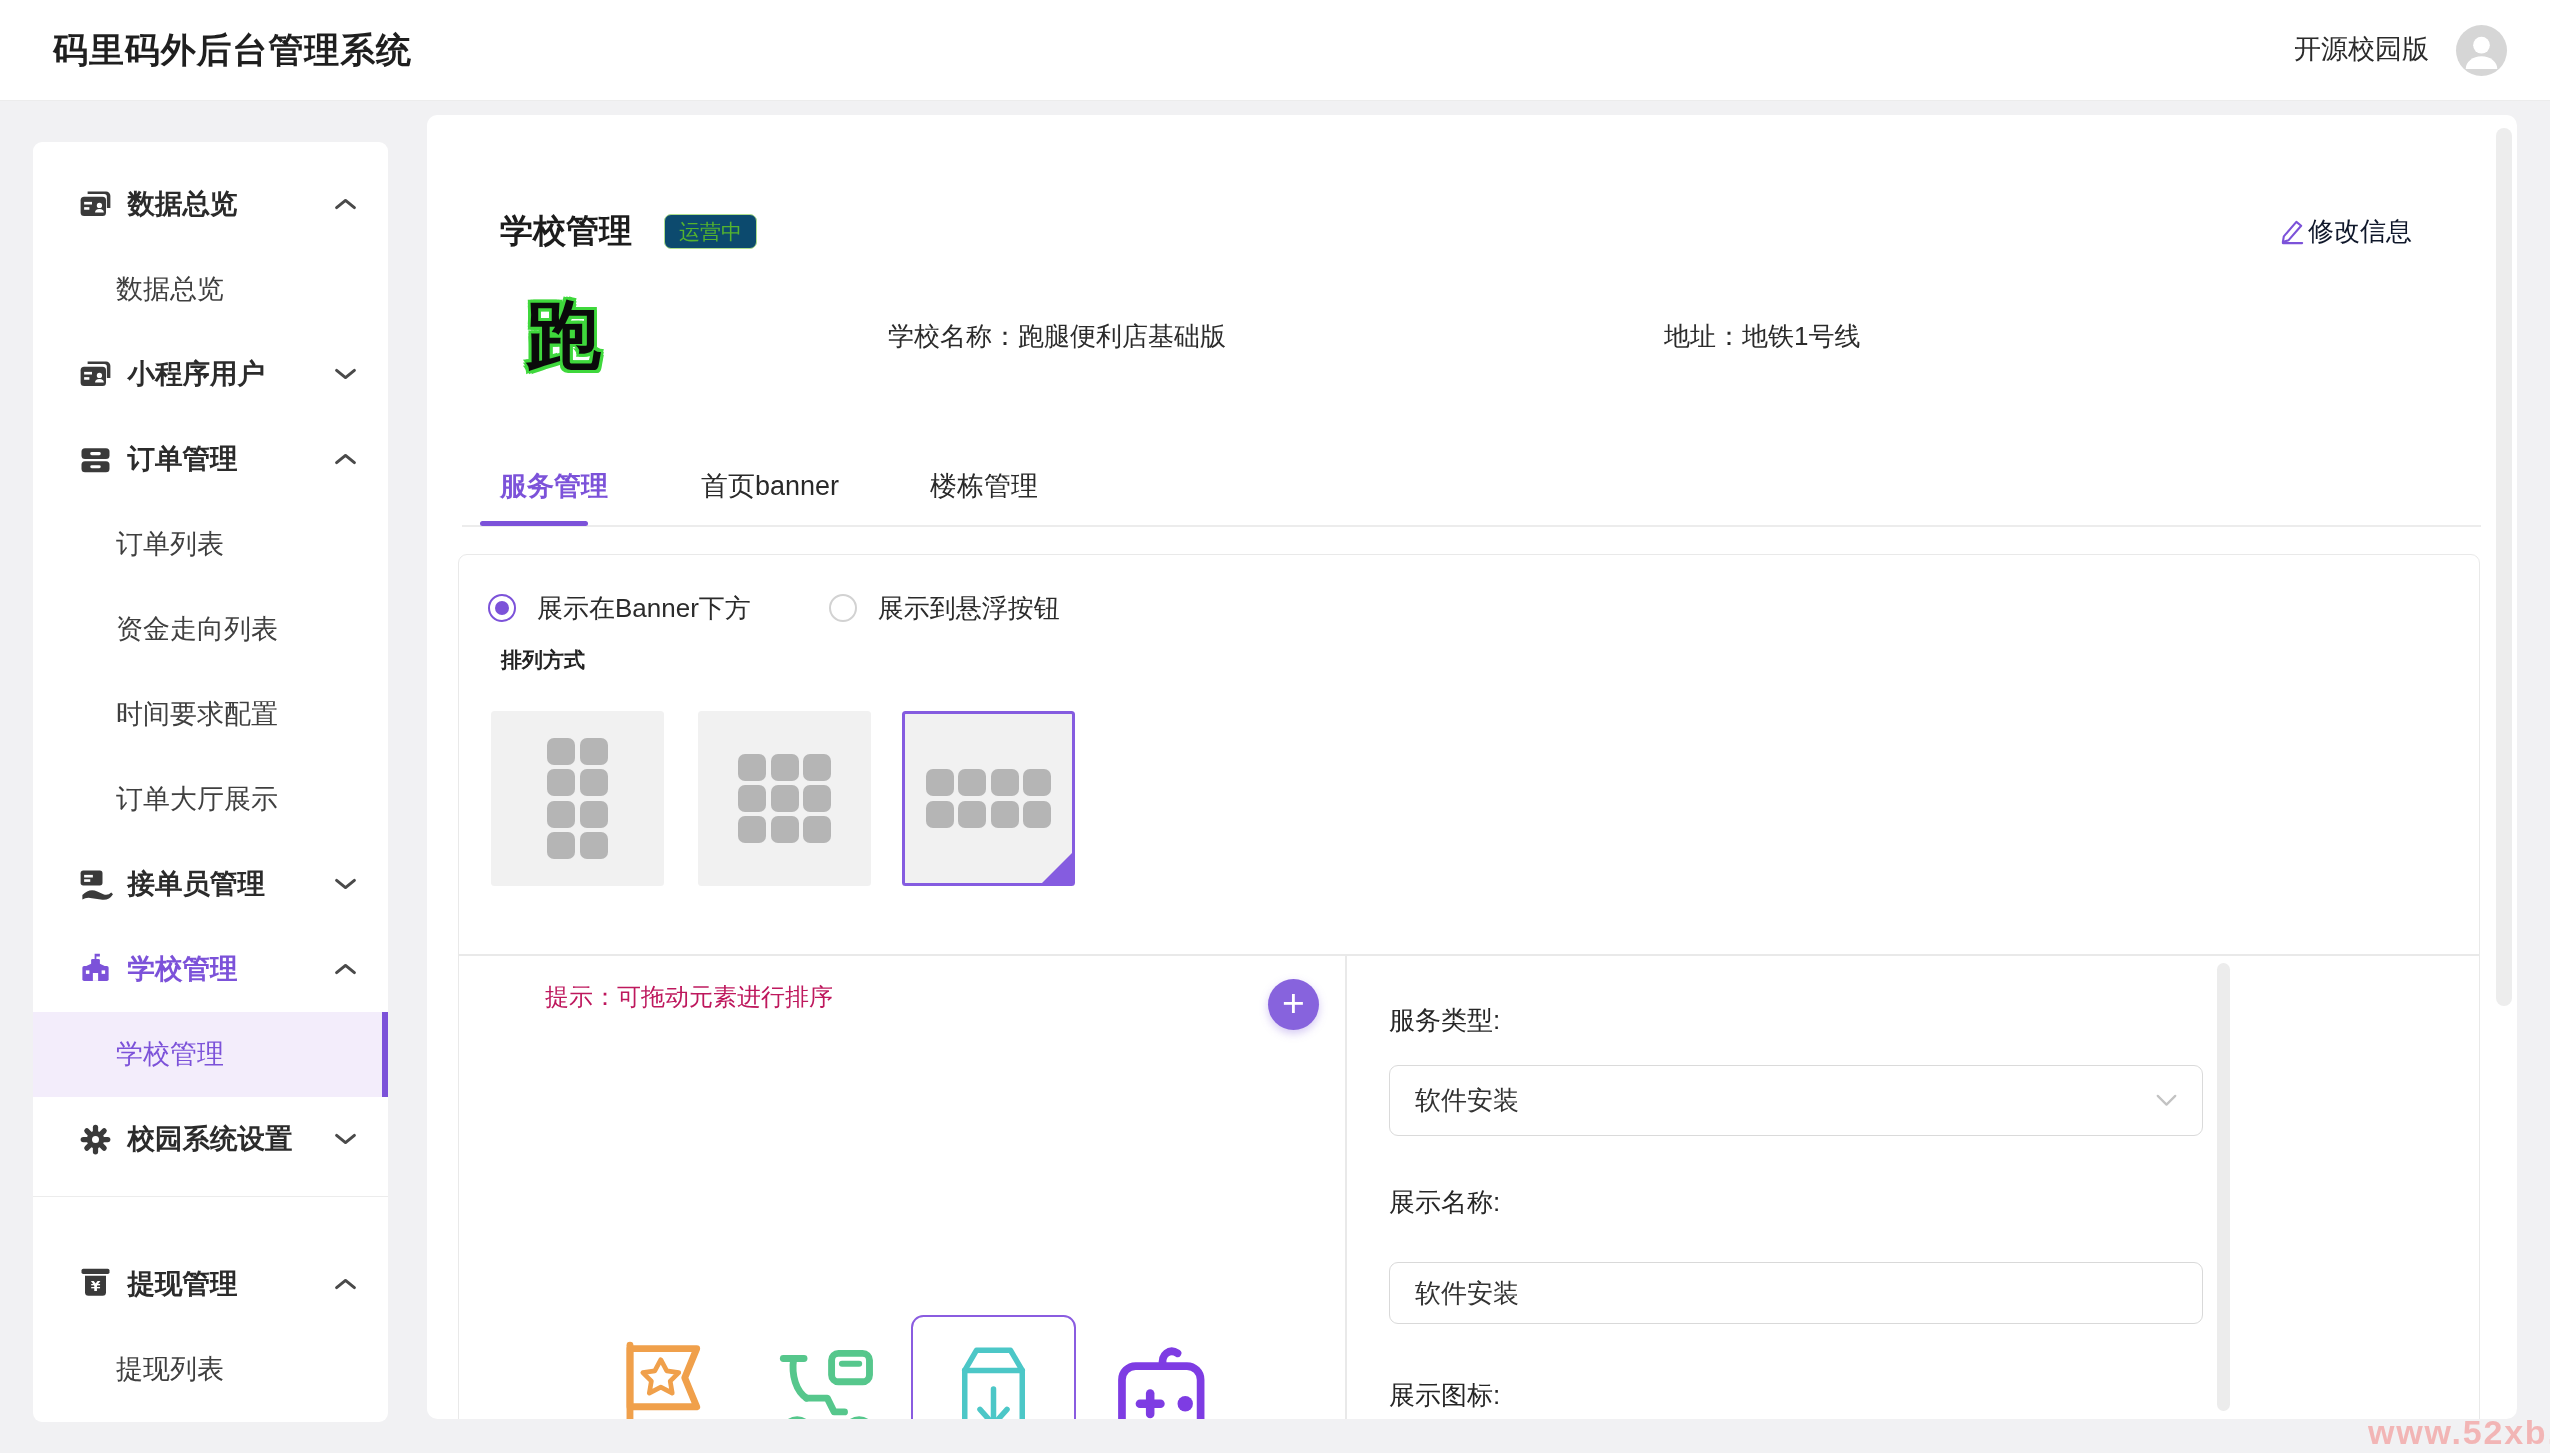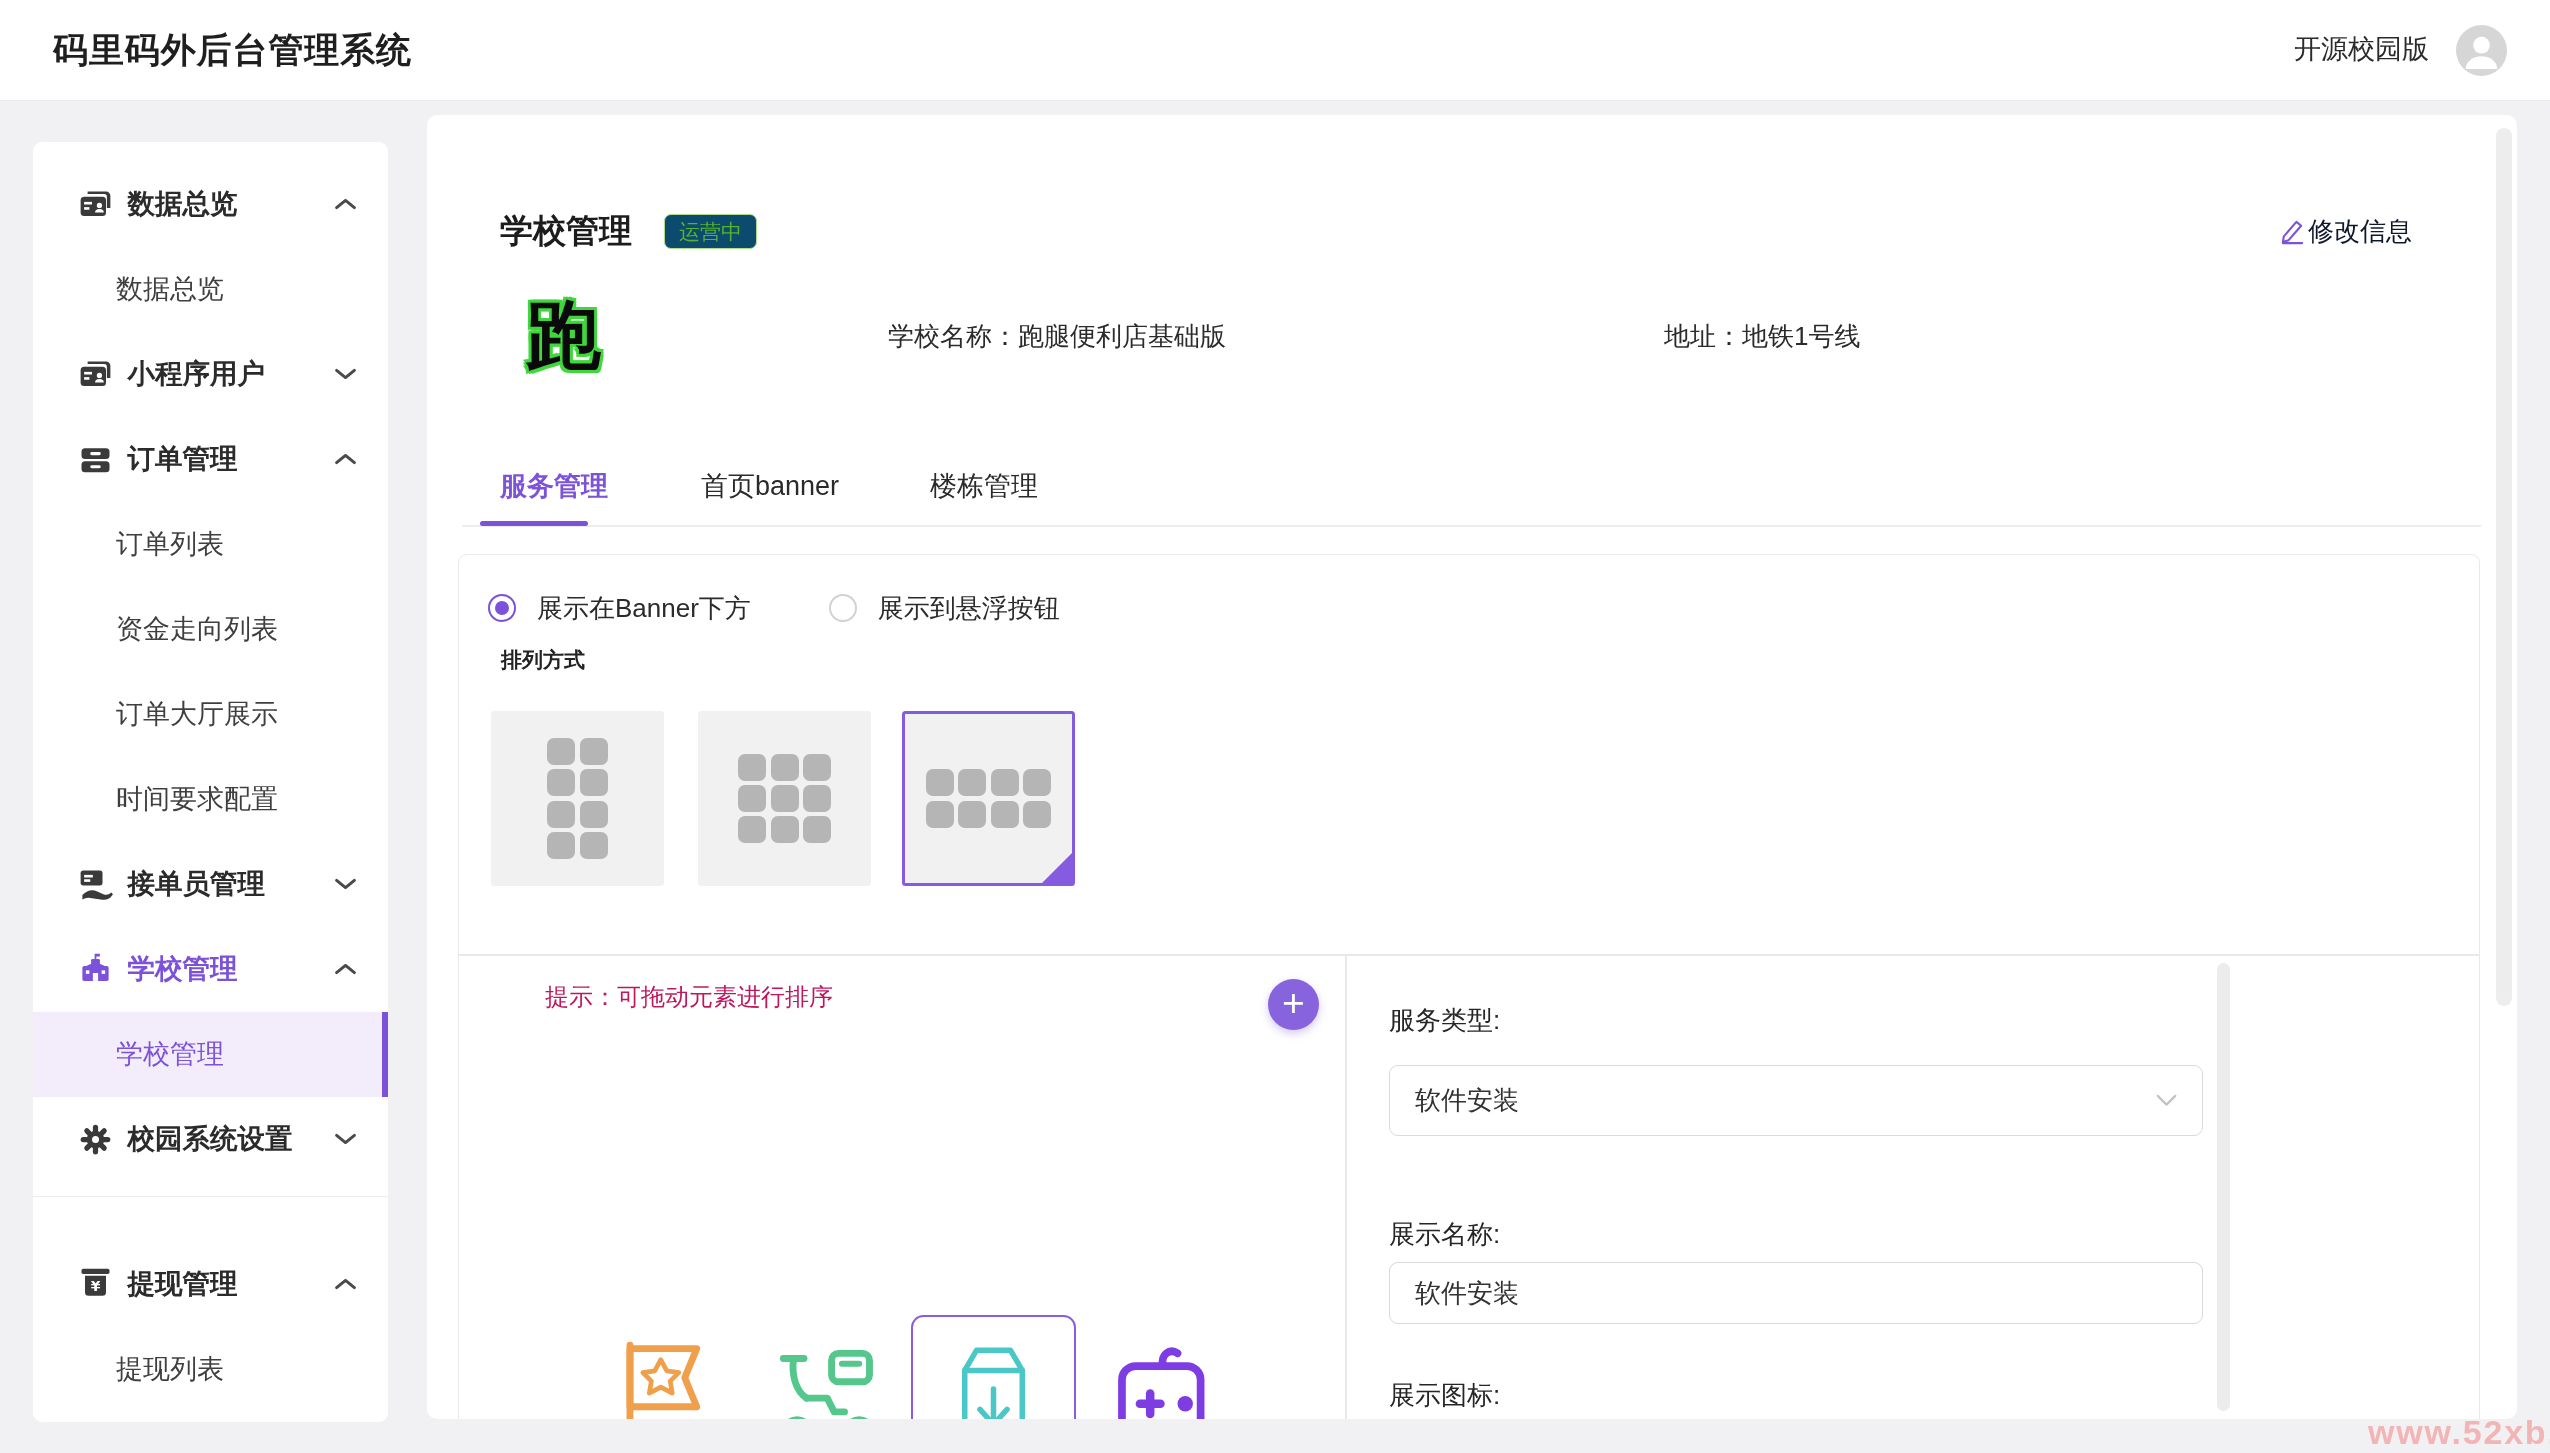--- a/index.html
+++ b/index.html
@@ -79,21 +79,21 @@
   .sort-hint { position:absolute; left:86px; top:426px; font-size:24px; color:#be185d; }
   .add-btn { position:absolute; left:809px; top:424px; width:51px; height:51px; border-radius:50%; background:#8763dd; color:#fff; font-size:39px; font-weight:400; display:flex; align-items:center; justify-content:center; box-shadow:0 3.5px 9px rgba(135,99,221,.35); cursor:pointer; line-height:1; padding-bottom:3.5px; }
 
   .svc { position:absolute; }
   .svc.flag { left:159px; top:781px; }
   .svc.scooter { left:314px; top:788px; }
   .svc.boxcard { left:452px; top:760px; width:165px; height:142px; border:2.7px solid #8a5ce0; border-radius:12.4px; display:flex; justify-content:center; padding-top:23px; }
   .svc.pad { left:651px; top:785px; }
 
   .form-label { position:absolute; left:930px; font-size:26px; color:#262626; }
-  .fl-type { top:448px; } .fl-name { top:662px; } .fl-icon { top:823px; }
+  .fl-type { top:448px; } .fl-name { top:630px; } .fl-icon { top:823px; }
   .select { position:absolute; left:930px; top:510px; width:814px; height:71px; border:1.8px solid #dadada; border-radius:9px; background:#fff; display:flex; align-items:center; padding:0 25px; cursor:pointer; }
   .select .val { font-size:26px; color:#333; }
   .select svg { margin-left:auto; }
   .text-input { position:absolute; left:930px; top:707px; width:814px; height:62px; border:1.8px solid #d9d9d9; border-radius:9px; background:#fff; font-size:26px; color:#333; padding:0 25px; outline:none; font-family:inherit; }
 
   .form-scroll { position:absolute; left:1758px; top:408px; width:13.3px; height:448px; border-radius:7px; background:#ececec; }
   .card-scroll { position:absolute; right:5.3px; top:13.3px; width:16px; height:878px; border-radius:8px; background:#ededed; }
 
   .watermark { position:absolute; left:2368px; top:1413px; font-size:34px; font-weight:700; color:#f2b5b5; z-index:9; letter-spacing:1.8px; }
 
@@ -176,24 +176,24 @@
         </span>
     </div>
 
     <div class="s-item sub">
       <span class="s-label">订单列表</span>
     </div>
     <div class="s-item sub">
       <span class="s-label">资金走向列表</span>
     </div>
     <div class="s-item sub">
+      <span class="s-label">时间要求配置</span>
+    </div>
+    <div class="s-item sub">
       <span class="s-label">订单大厅展示</span>
-    </div>
-    <div class="s-item sub">
-      <span class="s-label">时间要求配置</span>
     </div>
 
     <div class="s-item parent">
       <span class="s-icon">
         <svg width="35" height="35" viewBox="0 0 40 40" fill="#3a3a3a">
           <rect x="3" y="4" width="25" height="17" rx="3"></rect>
           <rect x="7" y="9" width="10" height="3" fill="#fff"></rect>
             <rect x="7" y="14" width="7" height="3" fill="#fff"></rect>
           <path d="M5 32 q8 -8 17 -4 l7 3 q5 2 9 -2 l2 2 q-5 8 -14 6 l-14 -2 q-4 0 -7 2 z"></path>
         </svg>

